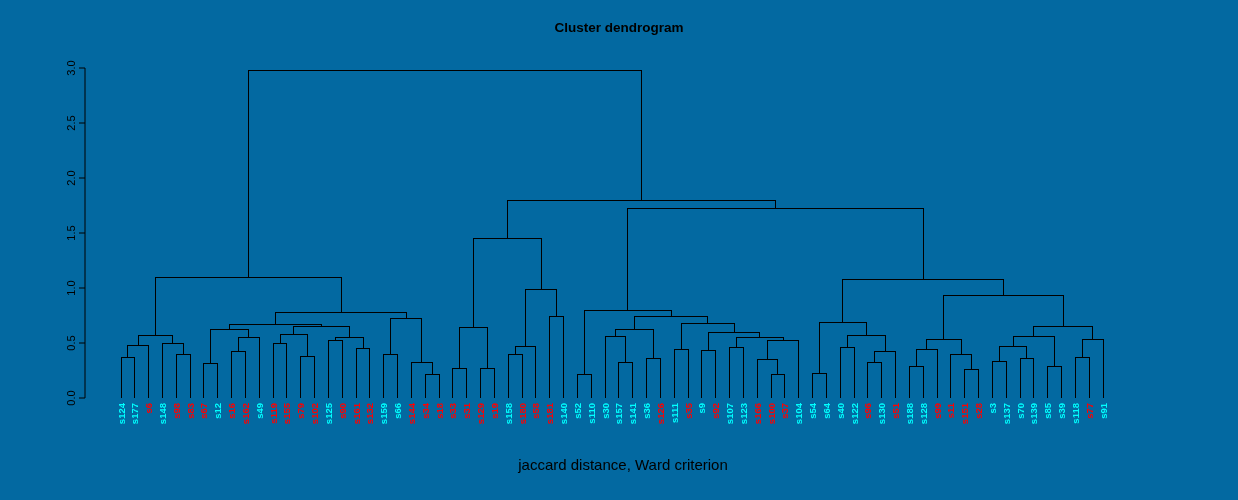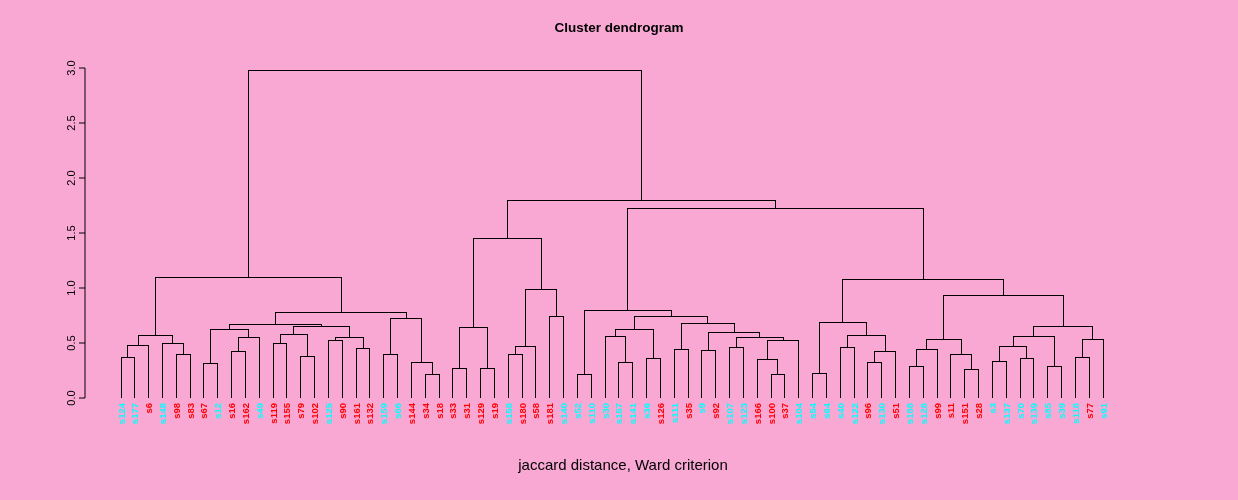--- a/index.html
+++ b/index.html
@@ -1,16 +1,16 @@
 <!DOCTYPE html>
 <html><head>
 <meta charset="utf-8">
 <style>
   html,body{margin:0;padding:0;background:#ffffff;}
-  #figure{position:relative;width:1238px;height:500px;background:#f9a8d4;overflow:hidden;
+  #figure{position:relative;width:1238px;height:500px;background:#0369a1;overflow:hidden;
           font-family:"Liberation Sans","DejaVu Sans",sans-serif;text-decoration:underline;}
   #chart-title{position:absolute;top:20px;left:0;width:1238px;text-align:center;
                font-size:13.5px;font-weight:bold;color:#000;}
   #x-caption{position:absolute;top:456px;left:4px;width:1238px;text-align:center;
              font-size:15px;color:#000;}
   svg{position:absolute;top:0;left:0;}
   .tree{stroke:#000;stroke-width:1;fill:none;}
   .axis{stroke:#000;stroke-width:1;fill:none;}
   .ticklab{font-family:"Liberation Sans","DejaVu Sans",sans-serif;font-size:11px;fill:#000;}
   .leaflab{font-family:"Liberation Sans","DejaVu Sans",sans-serif;font-size:9.5px;font-weight:bold;}

